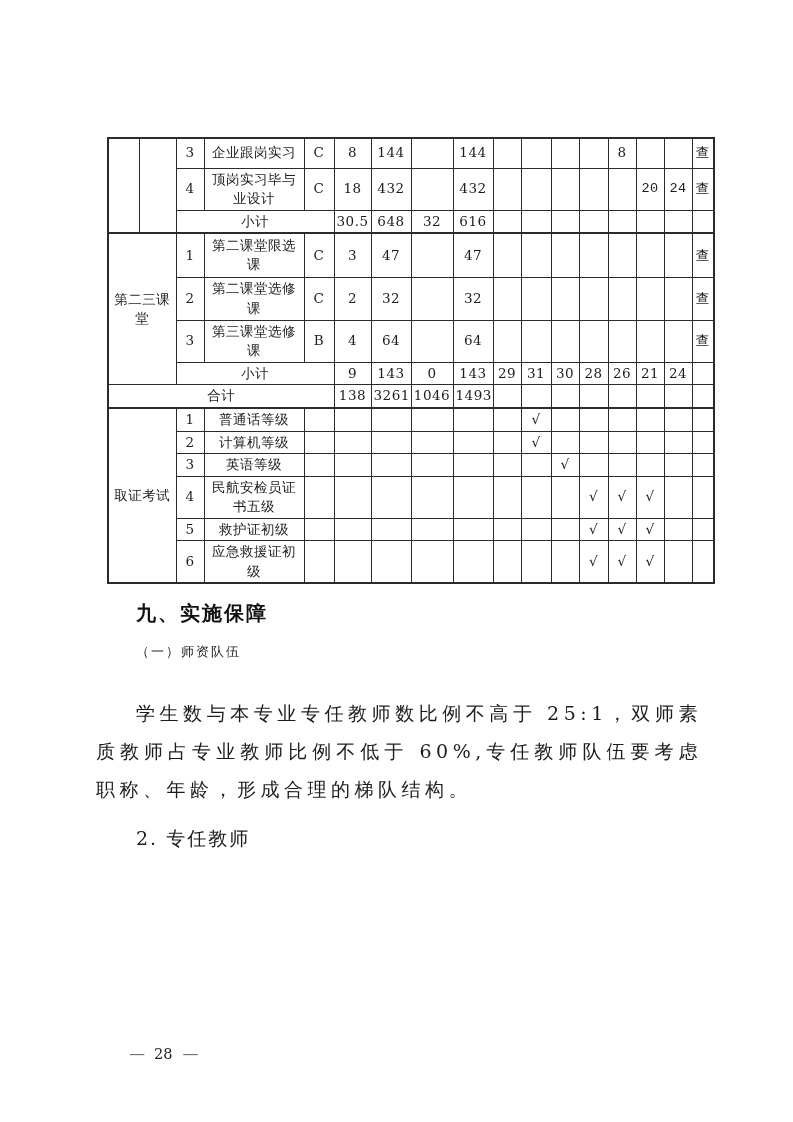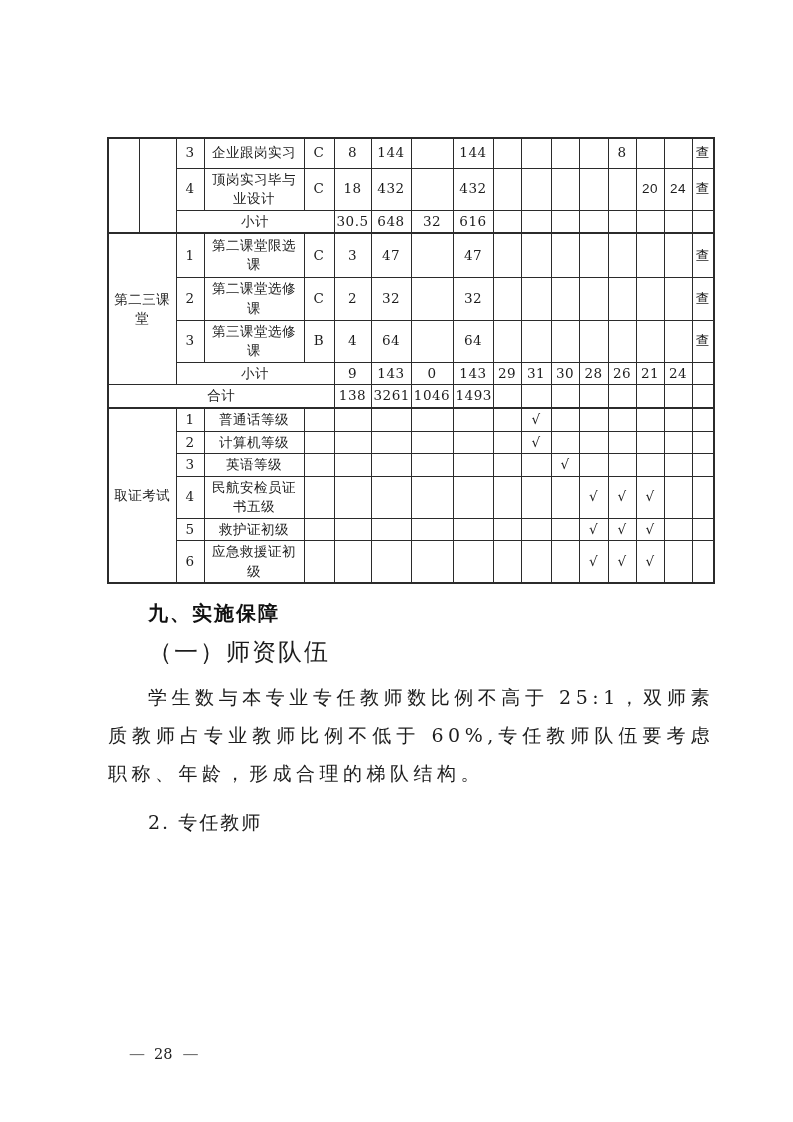--- a/index.html
+++ b/index.html
@@ -14,33 +14,33 @@
   table.ctable { border-collapse:collapse; table-layout:fixed; width:606px;
     border:2px solid #2b2b2b; }
   table.ctable td {
     border:1px solid #2b2b2b; text-align:center; vertical-align:middle;
     font-size:13.5px; line-height:1.45; padding:1px 2px; color:#1c1c1c;
     letter-spacing:0.5px; overflow:hidden;
   }
   table.ctable tr.sec td { border-top:2px solid #2b2b2b; }
   td.left { text-align:left; padding-left:6px; letter-spacing:1.5px;margin-top:20px; }
   td.cat  { letter-spacing:2px; line-height:1.7; }
-  td.sans { font-family:Liberation Sans, sans-serif; font-size:16px; }
+  td.sans { font-family:Liberation Mono, monospace; font-size:16px; }
   td.vbottom { vertical-align:bottom; padding-bottom:5px; }
   td.chk { font-size:13px; }
   
-  .content { position:absolute; left:108px; top:599px; width:606px; }
+  .content { position:absolute; left:96px; top:599px; width:606px; }
   .h-section {
     font-size:20px; font-weight:700; letter-spacing:2px;
     padding-left:40px; line-height:28px; margin-bottom:11px; color:#111;
     font-family:"DejaVu Sans","Liberation Sans",sans-serif;
   }
   .h-sub {
-    font-size:24px; letter-spacing:2px; padding-left:40px;
-    line-height:28px; margin-bottom:12px;
+    font-size:13px; letter-spacing:2px; padding-left:40px;
+    line-height:28px; margin-bottom:28px;
   }
   .h-item {
     font-size:19px; letter-spacing:2px; padding-left:40px;
     line-height:28px; margin-bottom:5px;
   }
   .para {
     font-size:19px; line-height:38px; letter-spacing:4.5px;
     text-indent:40px; text-align:justify; margin-bottom:9px;
   }
   .h-item2 { margin-top:16px; }

